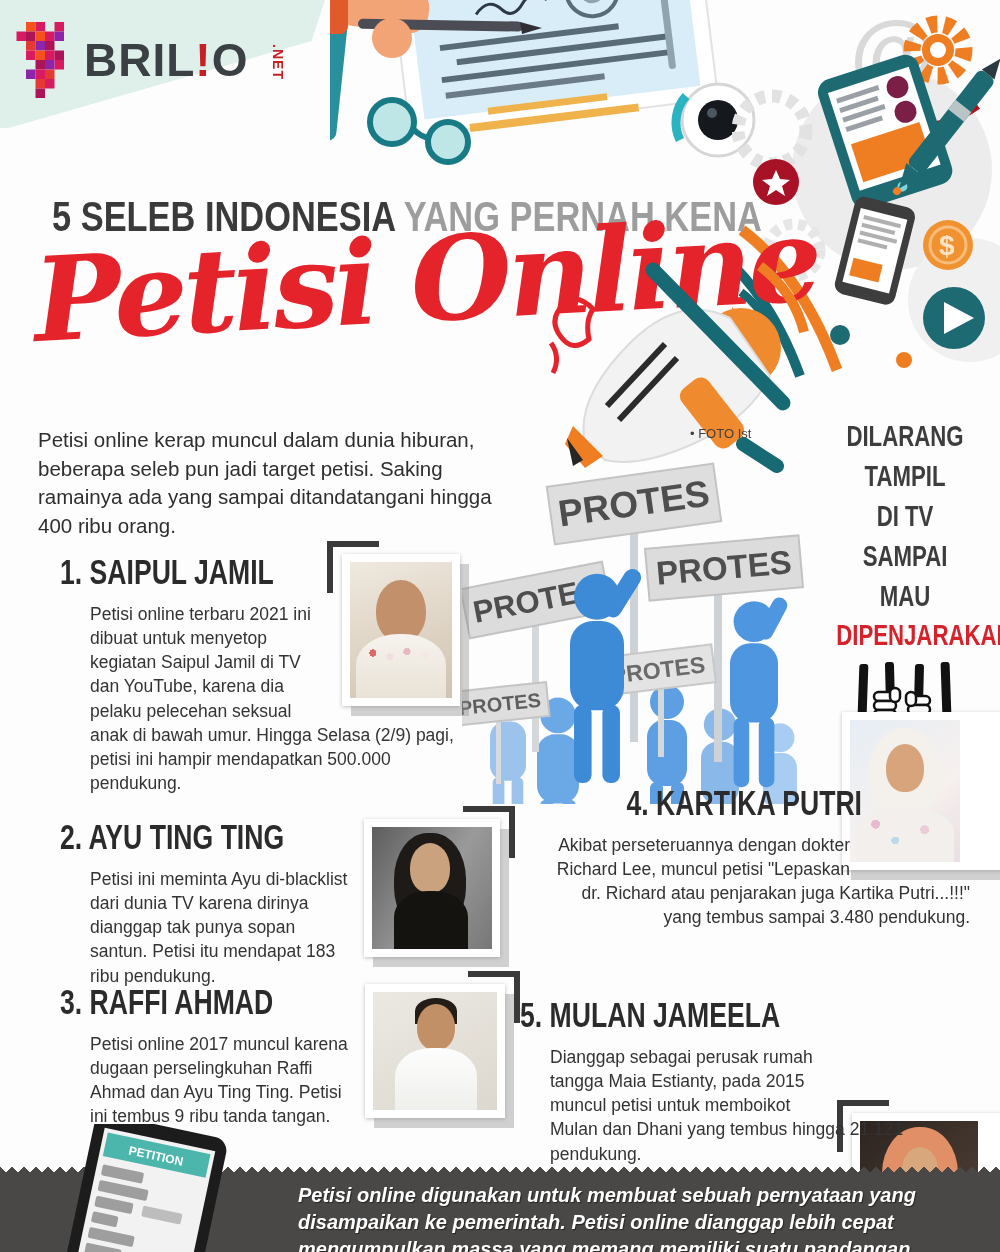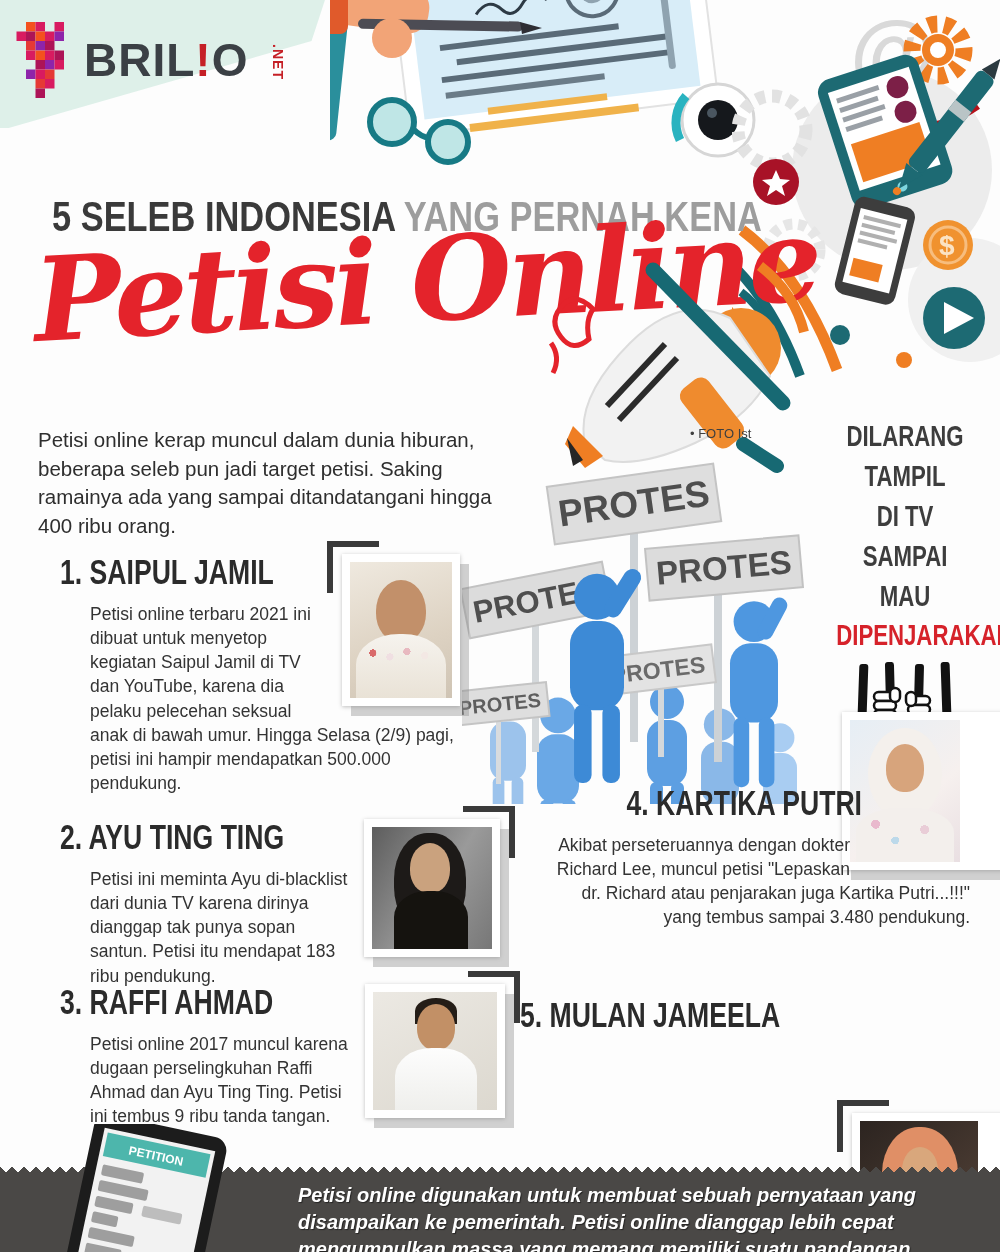--- a/index.html
+++ b/index.html
@@ -374,20 +374,21 @@
     <div class="bk bk-tl"></div>
 
     <div class="img">
         <div class="hair"></div>
         <div class="head"></div>
         <div class="torso"></div>
       </div>
   </div>
   <div class="section" style="left:520px;top:995px;width:450px;">
     <h2>5. MULAN JAMEELA</h2>
+    <p><span class="sp" style="width:130px;height:52px;"></span><span>Dianggap sebagai perusak rumah tangga Maia Estianty, pada 2015 muncul petisi untuk memboikot Mulan dan Dhani yang tembus hingga 21.121 pendukung.</span></p>
   </div>
 
   <div class="abs zigzag"></div>
   <div class="abs footer-bar"></div>
   <svg class="abs" style="left:28px;top:1124px;z-index:3;" width="255" height="128" viewBox="0 0 255 128">
     <g transform="rotate(12 120 60)">
       <rect x="55" y="0" width="135" height="210" rx="14" fill="#1c1c1c"></rect>
       <rect x="66" y="14" width="113" height="190" fill="#f2f2f2"></rect>
       <rect x="70" y="18" width="105" height="24" fill="#4db6ac"></rect>
       <text x="122" y="35" text-anchor="middle" font-family="Liberation Sans, sans-serif" font-size="12" font-weight="bold" fill="#ffffff">PETITION</text>

